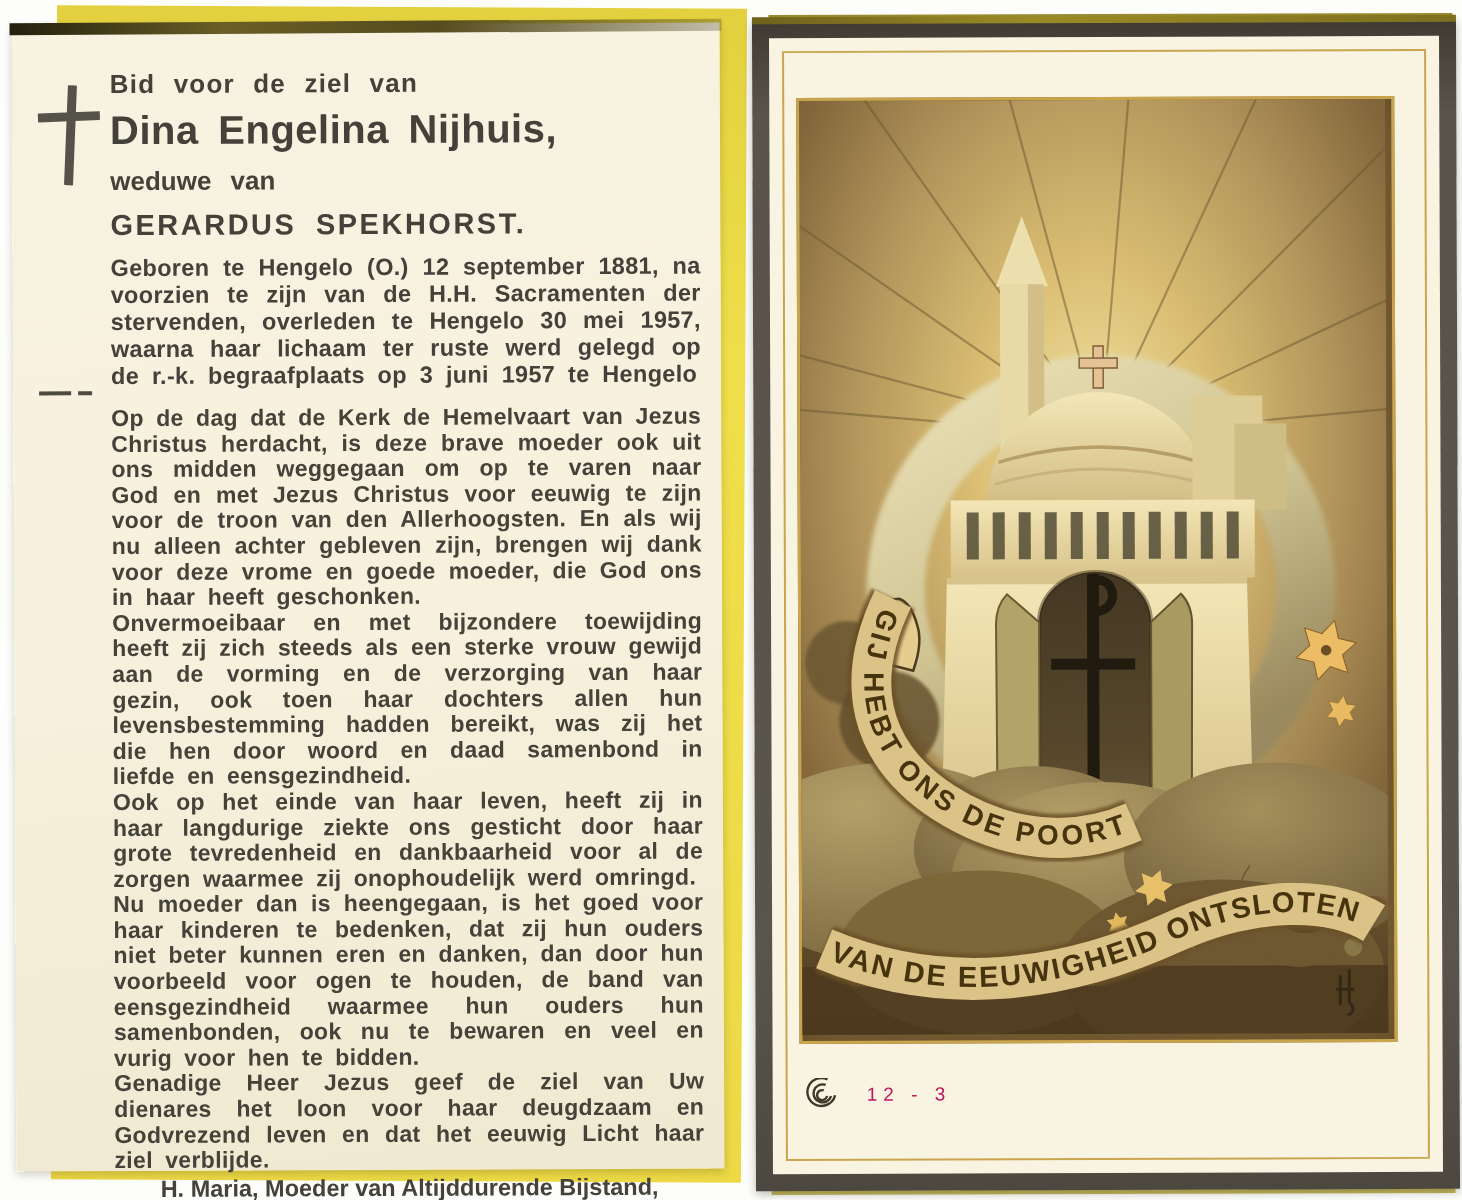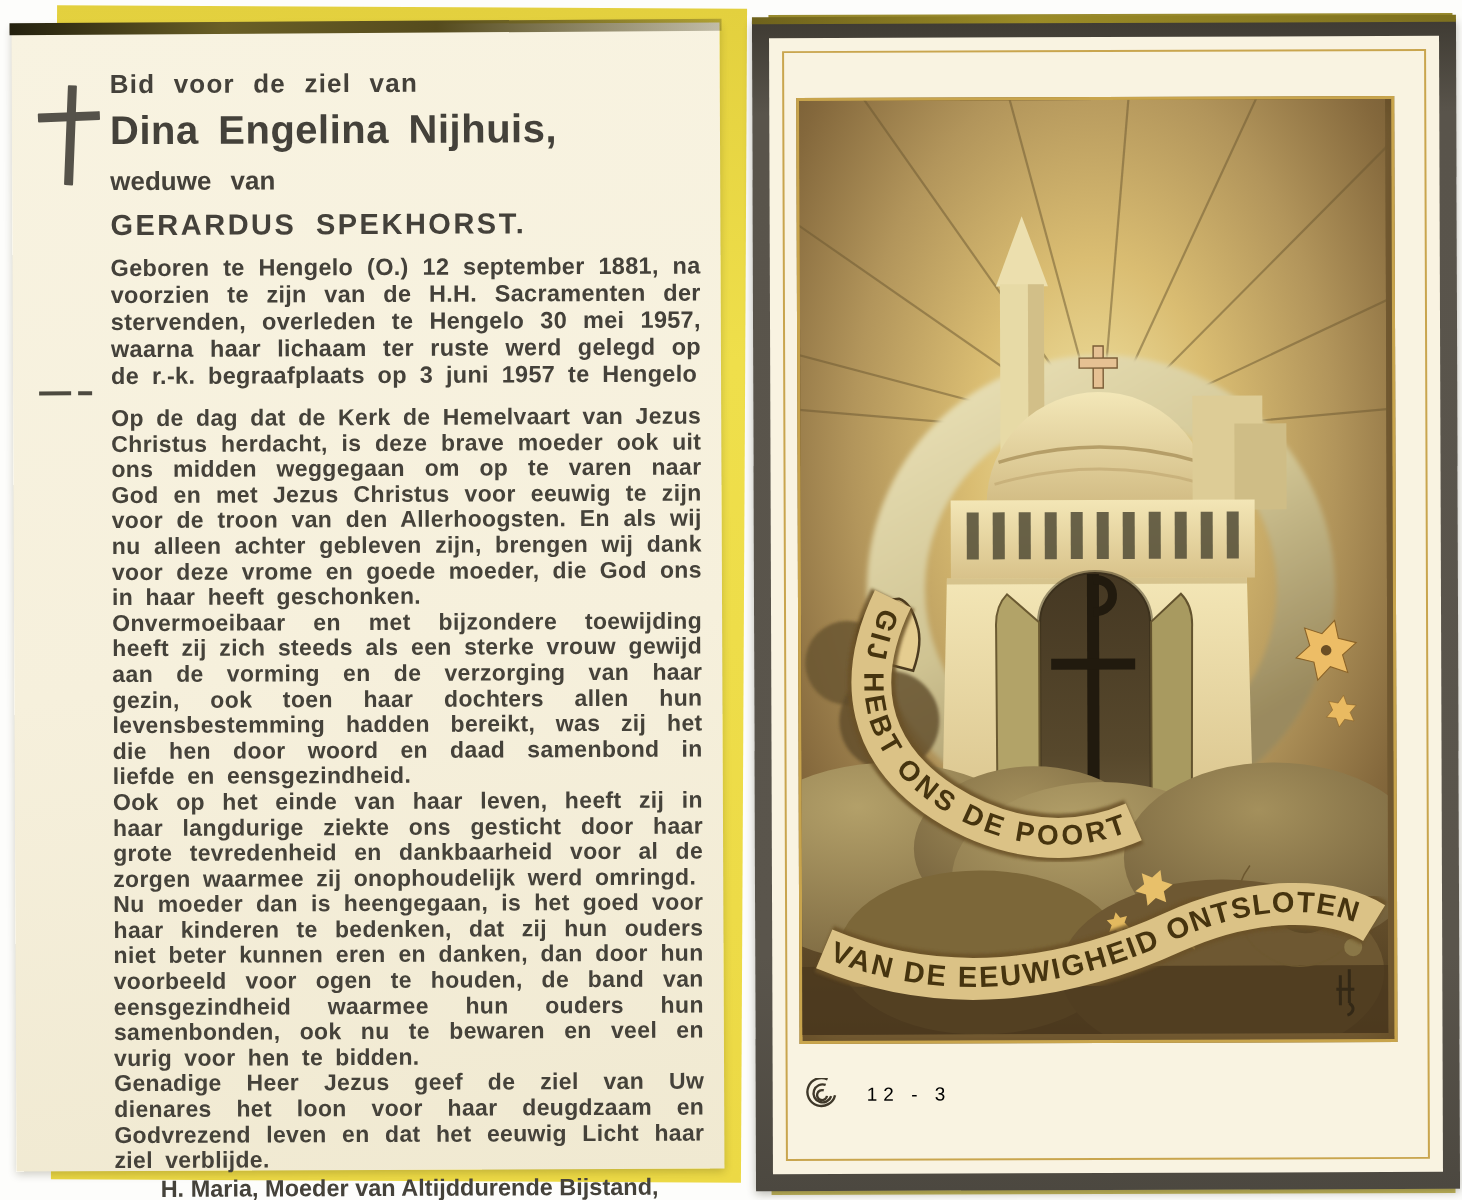--- a/index.html
+++ b/index.html
@@ -68,21 +68,21 @@
   }
   .panel{position:absolute;left:17px;top:17px;right:17px;bottom:17px;background:#f9f3e1;}
   .gold-frame{position:absolute;left:13px;top:13px;right:13px;bottom:13px;border:2px solid #c9a54e;}
   .artwork{
     position:absolute;left:27px;top:60px;width:592px;height:940px;
     border:3px solid #c8a44c;background:#7c6338;
     box-shadow:inset 0 0 46px rgba(55,35,8,.38);
   }
   .artwork svg{display:block;}
   .footer-row{position:absolute;left:32px;top:1040px;display:flex;align-items:center;gap:28px;}
-  .print-code{font-size:19px;letter-spacing:6px;color:#000000;font-weight:400;}
+  .print-code{font-size:19px;letter-spacing:6px;color:#be185d;font-weight:400;}
 </style>
 </head>
 <body>
 
 <div class="scan">
 
   <div class="backing-left"></div>
   <div class="page-left">
     <div class="cross-mark">
       <div class="cross-h"></div>

